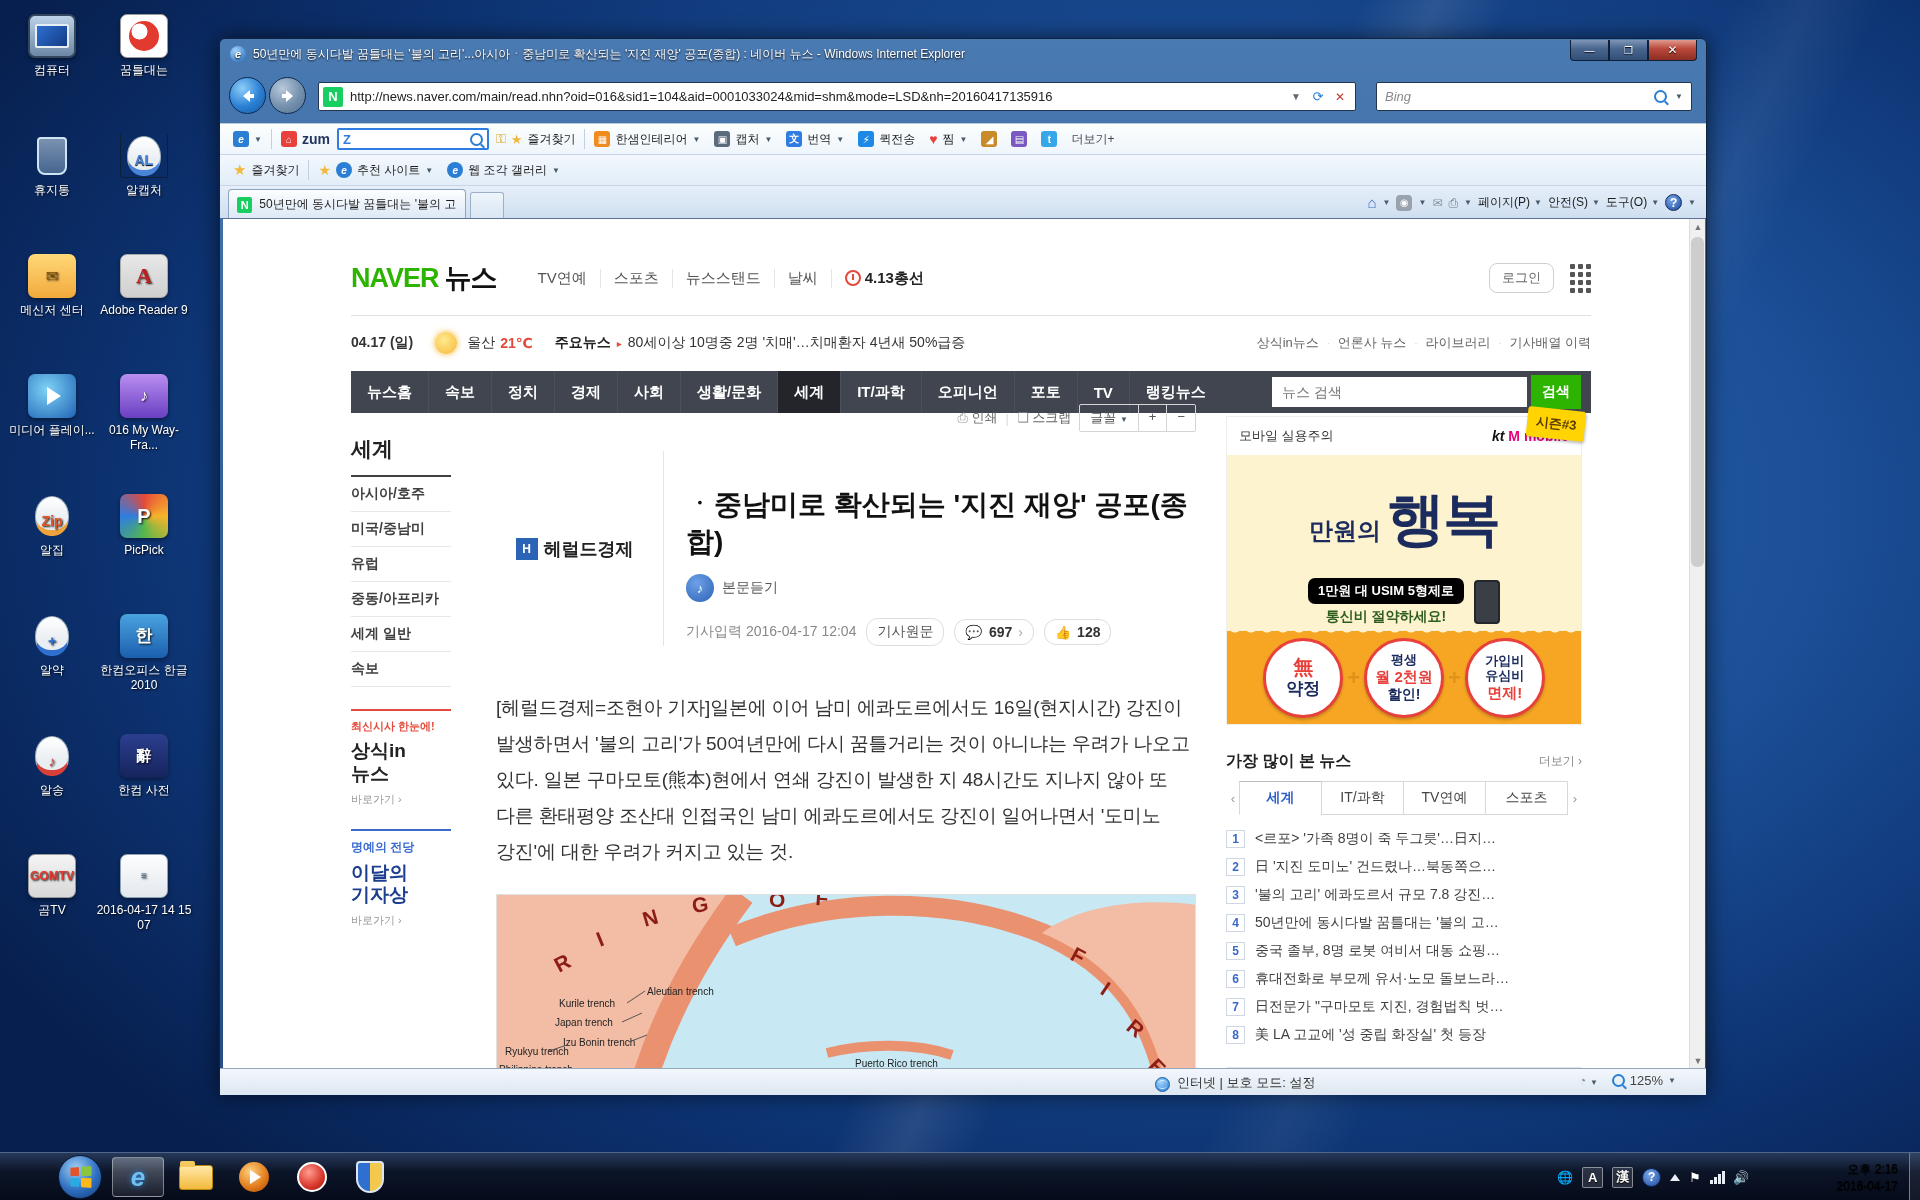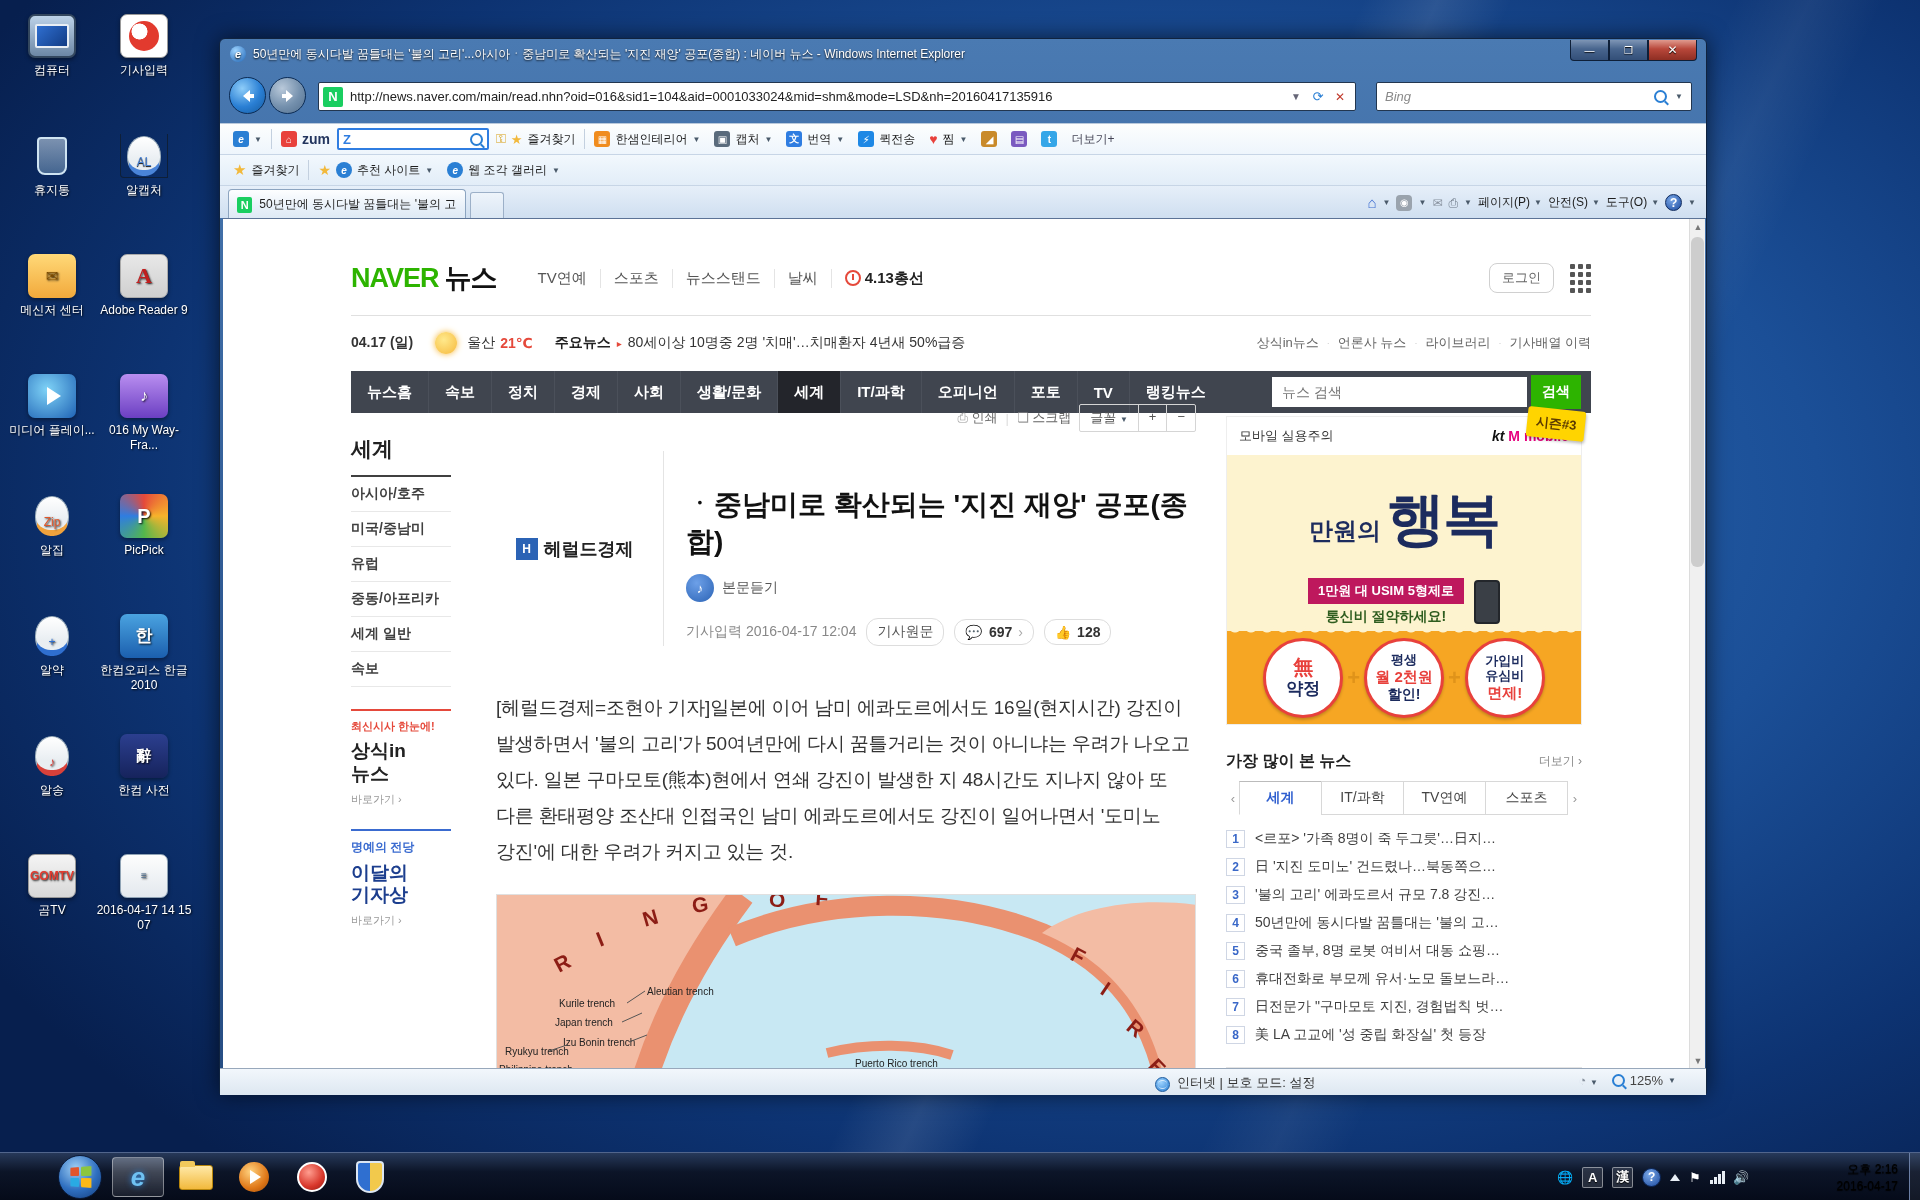--- a/index.html
+++ b/index.html
@@ -16,21 +16,21 @@
     font-weight:bold;color:#fff;font-size:20px;border-radius:7px;box-shadow:0 2px 4px rgba(0,0,0,.4)}
   .i-comp{background:linear-gradient(#9fb6cf,#5f7florb);}
   .art.i-comp{background:linear-gradient(#bcd2e8,#6c87a5);border:2px solid #33475e}
   .art.i-comp span{display:block;width:34px;height:24px;background:linear-gradient(135deg,#2f6fd0,#123c85);border:2px solid #e8eef5;border-radius:2px}
   .art.i-gom{background:#fff;border:1px solid #999}
   .art.i-gom span{width:30px;height:30px;border-radius:50%;background:radial-gradient(circle at 35% 35%,#fff 28%,#e23a2e 30%)}
   .art.i-bin{background:transparent;box-shadow:none}
   .art.i-bin span{display:block;width:30px;height:38px;background:linear-gradient(#dfeffa88,#9fc4dd66);border:2px solid #cfe4f2;border-radius:4px 4px 8px 8px}
   .egg{background:transparent !important;box-shadow:none !important}
   .egg span{display:flex;align-items:flex-end;justify-content:center;width:34px;height:40px;border-radius:50% 50% 46% 46%;
-    background:linear-gradient(#ffffff,#e9eef2 70%);border:1px solid #9fb0bd;font-size:12px;font-weight:normal}
+    background:linear-gradient(#ffffff,#e9eef2 70%);border:1px solid #9fb0bd;font-size:14px;font-weight:bold}
   .egg.cap span{color:#4a84d8;border-bottom:6px solid #4a84d8}
   .egg.zip span{color:#e0562a;border-bottom:6px solid #f0a23c}
   .egg.yac span{color:#2f6fd0;border-bottom:6px solid #2f6fd0}
   .egg.song span{color:#d8413a;border-bottom:6px solid #d8413a}
   .art.i-msg{background:linear-gradient(#ffd978,#f2a93b);color:#7a4a00;font-size:15px}
   .art.i-pdf{background:linear-gradient(#e8e8e8,#cfcfcf);border:1px solid #aaa;position:relative}
   .art.i-pdf b{color:#c11f1f;font-size:22px;font-family:"Liberation Serif",serif}
   .art.i-media{background:radial-gradient(circle at 40% 35%,#7fd3f7,#1f63b5)}
   .art.i-media span{width:0;height:0;border-left:14px solid #fff;border-top:9px solid transparent;border-bottom:9px solid transparent;margin-left:4px}
   .art.i-mp3{background:linear-gradient(#b98ef0,#6b3fc2);font-size:16px}
@@ -154,21 +154,21 @@
   .ad-strip{height:38px;background:#fff;display:flex;align-items:center;padding:0 12px;font-size:13px;color:#333}
   .ad-brand{margin-left:auto;font-weight:bold;font-size:14px}
   .ad-brand .kt{color:#111;font-style:italic}
   .ad-brand .mm{color:#e6007e;margin-left:4px}
   .ad-badge{position:absolute;right:-4px;top:-8px;background:#ffd400;color:#5b3a00;font-weight:bold;font-size:13px;
     padding:6px 9px;transform:rotate(6deg);border-radius:3px;box-shadow:1px 2px 3px rgba(0,0,0,.25);z-index:3}
   .ad-yellow{height:118px;background:#fdf3cf;display:flex;align-items:baseline;justify-content:center;padding-top:26px}
   .ad-yellow .t1{font-size:24px;font-weight:bold;color:#1c2b5e}
   .ad-yellow .t2{font-size:58px;font-weight:bold;color:#1c2b5e;letter-spacing:-2px;margin-left:6px}
   .ad-green{height:58px;background:#fdf3cf;display:flex;align-items:center;justify-content:center;gap:10px}
-  .ad-pill{background:#be185d;color:#fff;font-size:13px;font-weight:bold;padding:4px 10px;border-radius:0}
+  .ad-pill{background:#000000;color:#fff;font-size:13px;font-weight:bold;padding:4px 10px;border-radius:7px}
   .ad-sub2{color:#2f5d1f;font-size:14px;font-weight:bold}
   .ad-phone{width:26px;height:44px;background:#3a3f46;border:2px solid #23262b;border-radius:4px}
   .ad-orange{height:93px;background:#f6a623;display:flex;align-items:center;justify-content:center;gap:4px;position:relative}
   .ad-orange::before{content:"";position:absolute;top:-5px;left:0;width:100%;height:10px;
     background:radial-gradient(circle 6px at 8px 0px,#fdf3cf 6px,transparent 7px) repeat-x;background-size:16px 10px}
   .circ{width:80px;height:80px;border-radius:50%;background:#fff;border:3px solid #e8413c;display:flex;flex-direction:column;
     align-items:center;justify-content:center;line-height:1.15;text-align:center;box-shadow:0 2px 3px rgba(0,0,0,.2)}
   .circ .red{color:#e8413c;font-weight:bold}
   .circ .navy{color:#1c2b5e;font-weight:bold}
   .plus{color:#e0931a;font-size:22px;font-weight:bold}
@@ -234,21 +234,21 @@
   <div class="dicon" style="left:4px;top:14px">
     <div class="art i-comp">
         <span></span>
       </div>
     <div>컴퓨터</div>
   </div>
   <div class="dicon" style="left:96px;top:14px">
     <div class="art i-gom">
         <span></span>
       </div>
-    <div>기사입력</div>
+    <div>꿈틀대는</div>
   </div>
   <div class="dicon" style="left:4px;top:134px">
     <div class="art i-bin">
         <span></span>
       </div>
     <div>휴지통</div>
   </div>
   <div class="dicon" style="left:96px;top:134px">
     <div class="art egg cap">
         <span>AL</span>

